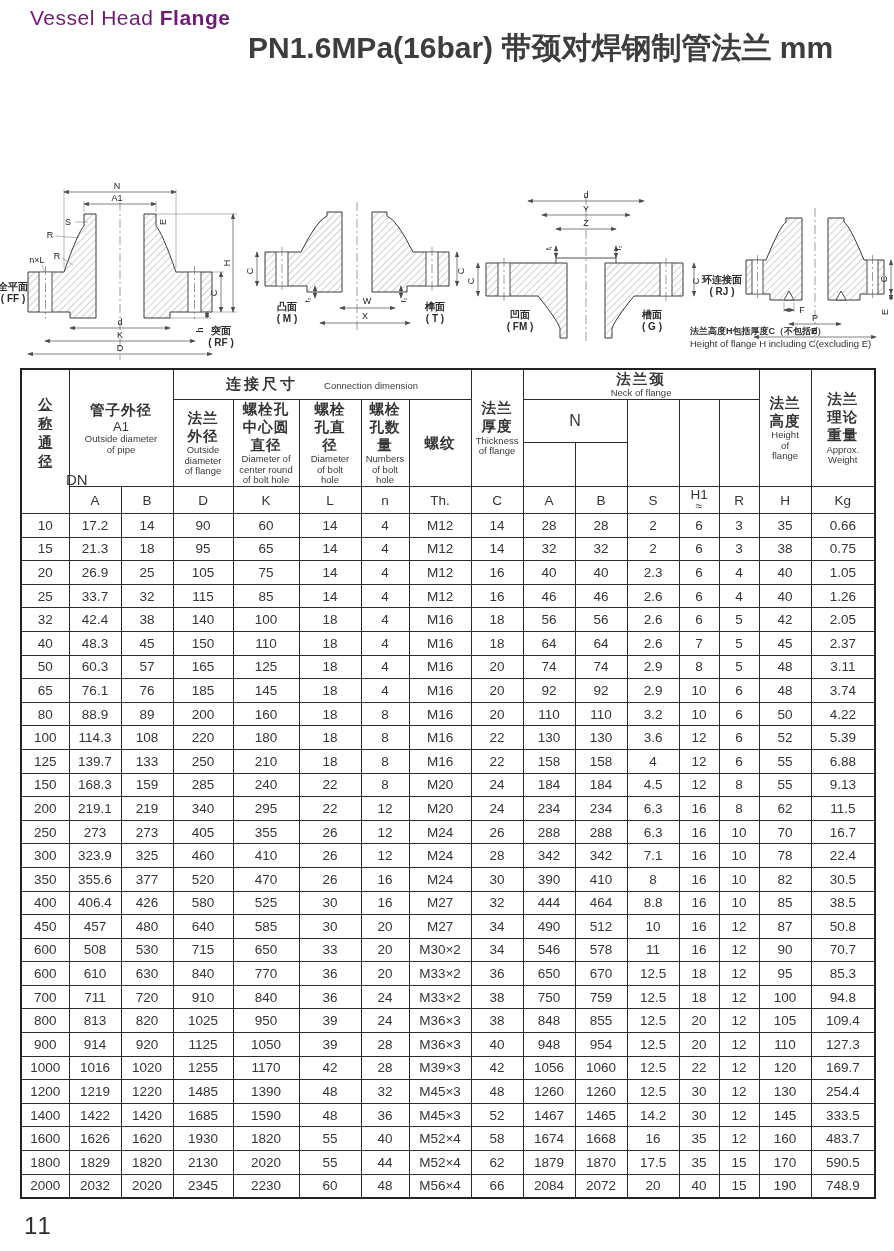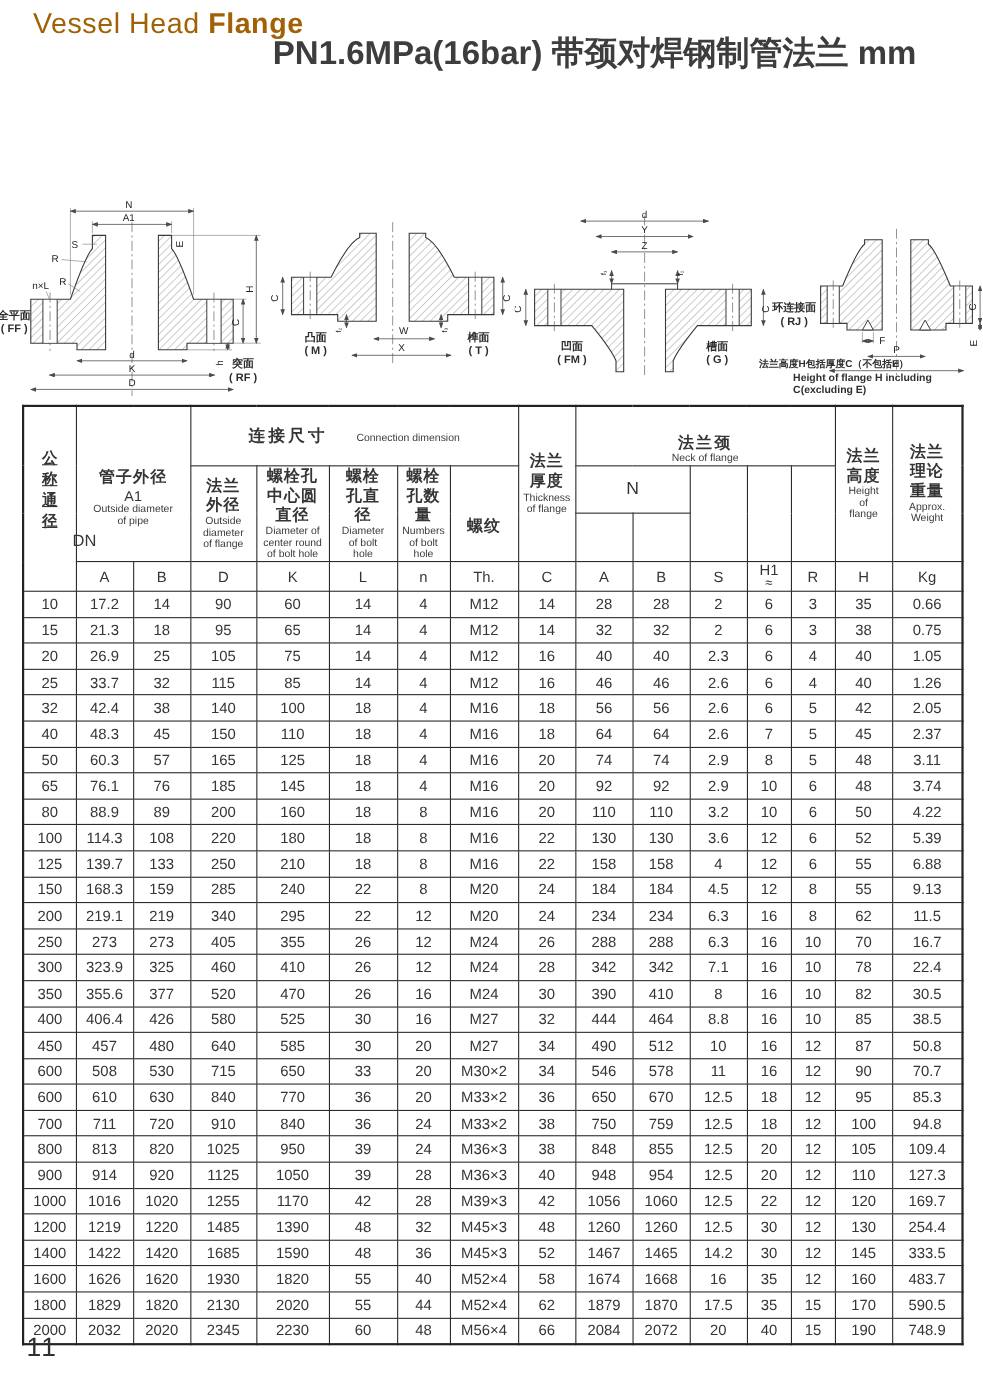--- a/index.html
+++ b/index.html
@@ -2,53 +2,53 @@
 <html><head>
 <meta charset="utf-8">
 <style>
   * { box-sizing: border-box; margin: 0; padding: 0; }
   html,body { width: 894px; height: 1251px; background: #fff; }
   body { position: relative; font-family: "Liberation Sans", sans-serif; color: #333; overflow: hidden; }
 
   
   .logo { position: absolute; left: 30px; top: 6px; }
   .logo-brand { font-size: 35px; font-weight: bold; font-style: italic; color: #18a7e2; letter-spacing: 0.5px; }
-  .logo-tag { font-size: 26px; color: #a16207; margin-top: 0px; letter-spacing: 0.5px; }
+  .logo-tag { font-size: 21px; color: #701a75; margin-top: 0px; letter-spacing: 0.5px; }
   .logo-tag b { font-weight: bold; }
   .title-block { position: absolute; left: 248px; top: 28px; width: 640px; }
   .page-title { font-size: 30px; font-weight: bold; color: #3d3d3d; letter-spacing: 0px; white-space: nowrap; }
   .std-row { margin-top: 8px; display: flex; align-items: baseline; }
   .std-no { font-size: 20px; font-weight: bold; font-style: italic; color: #979797; letter-spacing: 1px; }
   .subtitle-en { font-size: 18.5px; color: #3f3f3f; margin-left: 42px; }
 
   
   .drawing { position: absolute; }
   .drw-caption { position: absolute; left: 690px; top: 325px; width: 204px; color: #2e2e2e; }
   .drw-caption .cap-cn { font-size: 9px; font-weight: bold; }
-  .drw-caption .cap-en { font-size: 9.5px; font-weight: bold; margin-left: 31px; }
+  .drw-caption .cap-en { font-size: 9.5px; font-weight: normal; }
   svg text { font-family: "Liberation Sans", sans-serif; font-size: 9px; fill: #222; }
   svg text.face { font-size: 10px; font-weight: bold; fill: #2c2c2c; }
   svg text.tiny { font-size: 6.5px; }
   .out  { stroke: #3a3a3a; stroke-width: 1; fill: url(#hatch); }
   .thin { stroke: #3a3a3a; stroke-width: 0.9; fill: none; }
   .ext  { stroke: #7a7a7a; stroke-width: 0.55; }
   .dim  { stroke: #4a4a4a; stroke-width: 0.7; marker-start: url(#ar); marker-end: url(#ar); }
   .cl   { stroke: #5a5a5a; stroke-width: 0.6; stroke-dasharray: 9 3 2 3; }
 
   
   .spec-table { position: absolute; left: 20px; top: 368px; border-collapse: collapse; table-layout: fixed; width: 854px; }
   .spec-table td, .spec-table th { border: 1px solid #2c2c2c; text-align: center; vertical-align: middle; padding: 0; font-weight: normal; color: #353535; }
   .spec-table { border: 2px solid #222; }
   .hr1 td { height: 30px; }
   .hr2a td { height: 58px; }
   .hr2b td { height: 18px; }
   .hr3 td { height: 38px; font-size: 17px; }
   .spec-table tbody td { height: 23.6px; font-size: 13.5px; }
   .cn-big { font-size: 15px; font-weight: bold; letter-spacing: 3px; }
-  .cn-sub { font-size: 14.5px; font-weight: bold; letter-spacing: 1px; line-height: 1.25; margin-top: 24px; }
+  .cn-sub { font-size: 14.5px; font-weight: bold; letter-spacing: 1px; line-height: 1.25; }
   .en-sm { font-size: 9.5px; line-height: 1.12; color: #3a3a3a; font-weight: normal; letter-spacing: 0; }
   .vtext { width: 16px; margin: 0 auto; word-break: break-all; font-size: 14px; font-weight: bold; line-height: 1.35; text-decoration: underline; }
   .wrap2 { width: 2.2em; margin: 0 auto; word-break: break-all; }
   .wrap3 { width: 3.2em; margin: 0 auto; word-break: break-all; }
   .wrap4 { width: 4.2em; margin: 0 auto; word-break: break-all; }
   .approx { font-size: 12px; display: block; margin-top: -3px; }
   .gap4 { display: inline-block; width: 26px; }
 
   .page-num { position: absolute; left: 24px; top: 1212px; font-size: 24px; color: #2f2f2f; letter-spacing: 2px; }
 </style>

